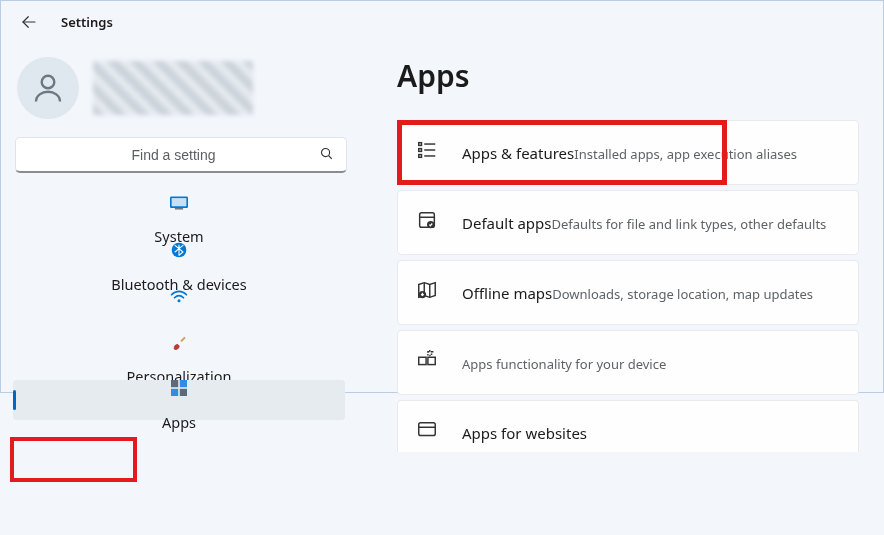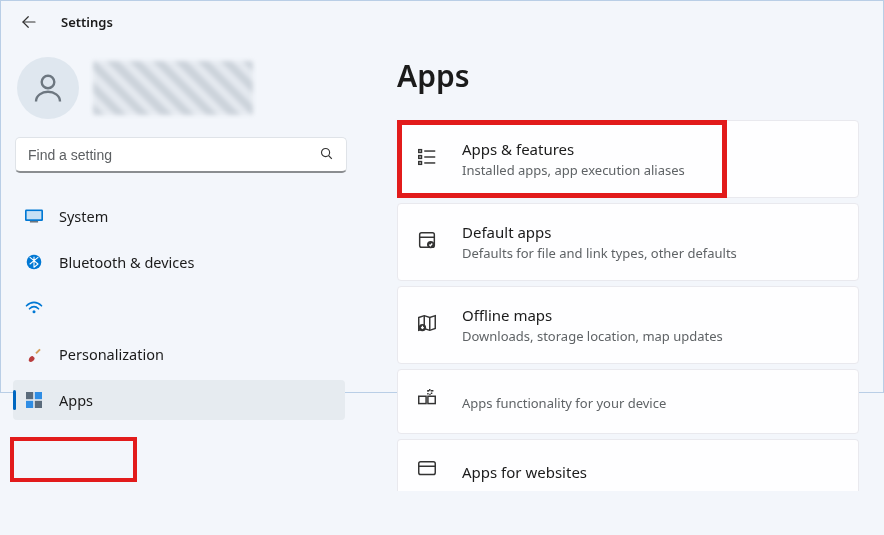--- a/index.html
+++ b/index.html
@@ -66,34 +66,36 @@
     border-bottom: 2px solid #8a8d90;
     border-radius: 5px;
     padding: 0 12px;
   }
   .search input {
     flex: 1;
     border: none; outline: none;
     font-size: 14px;
     background: transparent;
     color: #555;
+    text-align: center;
   }
   .search input::placeholder { color: #5c5f62; }
   .search-icon { color: #333; }
   .nav { padding-top: 4px; padding-left: 0; }
   .nav-item {
     display: flex; align-items: center;
     height: 40px;
     padding: 0 12px;
     gap: 16px;
     border-radius: 4px;
     cursor: pointer;
     font-size: 14.5px;
     position: relative;
     margin: 1px 2px 6px 2px;
+    flex-direction: column;
   }
   .nav-item.active {
     background: #e6ebf0;
   }
   .nav-item.active::before {
     content: "";
     position: absolute;
     left: 0px; top: 10px; bottom: 10px;
     width: 3px;
     background: #0067c0;
@@ -127,21 +129,21 @@
     background: #fefeff;
     border: 1px solid #e9e9ee;
     border-radius: 4px;
     display: flex; align-items: center;
     padding: 18px 18px;
     gap: 24px;
     cursor: pointer;
     position: relative;
   }
   .card svg, .card .card-icon { flex-shrink: 0; color:#333; }
-  .card-text { display: flex; flex-direction: column; }
+  .card-text { display: flex; flex-direction: row; }
   .card-title { font-size: 15px; color: #1b1b1b; }
   .card-sub { font-size: 13px; color: #5f6366; margin-top: 2px; }
   .card.partial {
     border-bottom: none;
     border-radius: 4px 4px 0 0;
     padding-bottom: 6px;
   }
   .red-box-card {
     position: absolute;
     inset: -1px;

